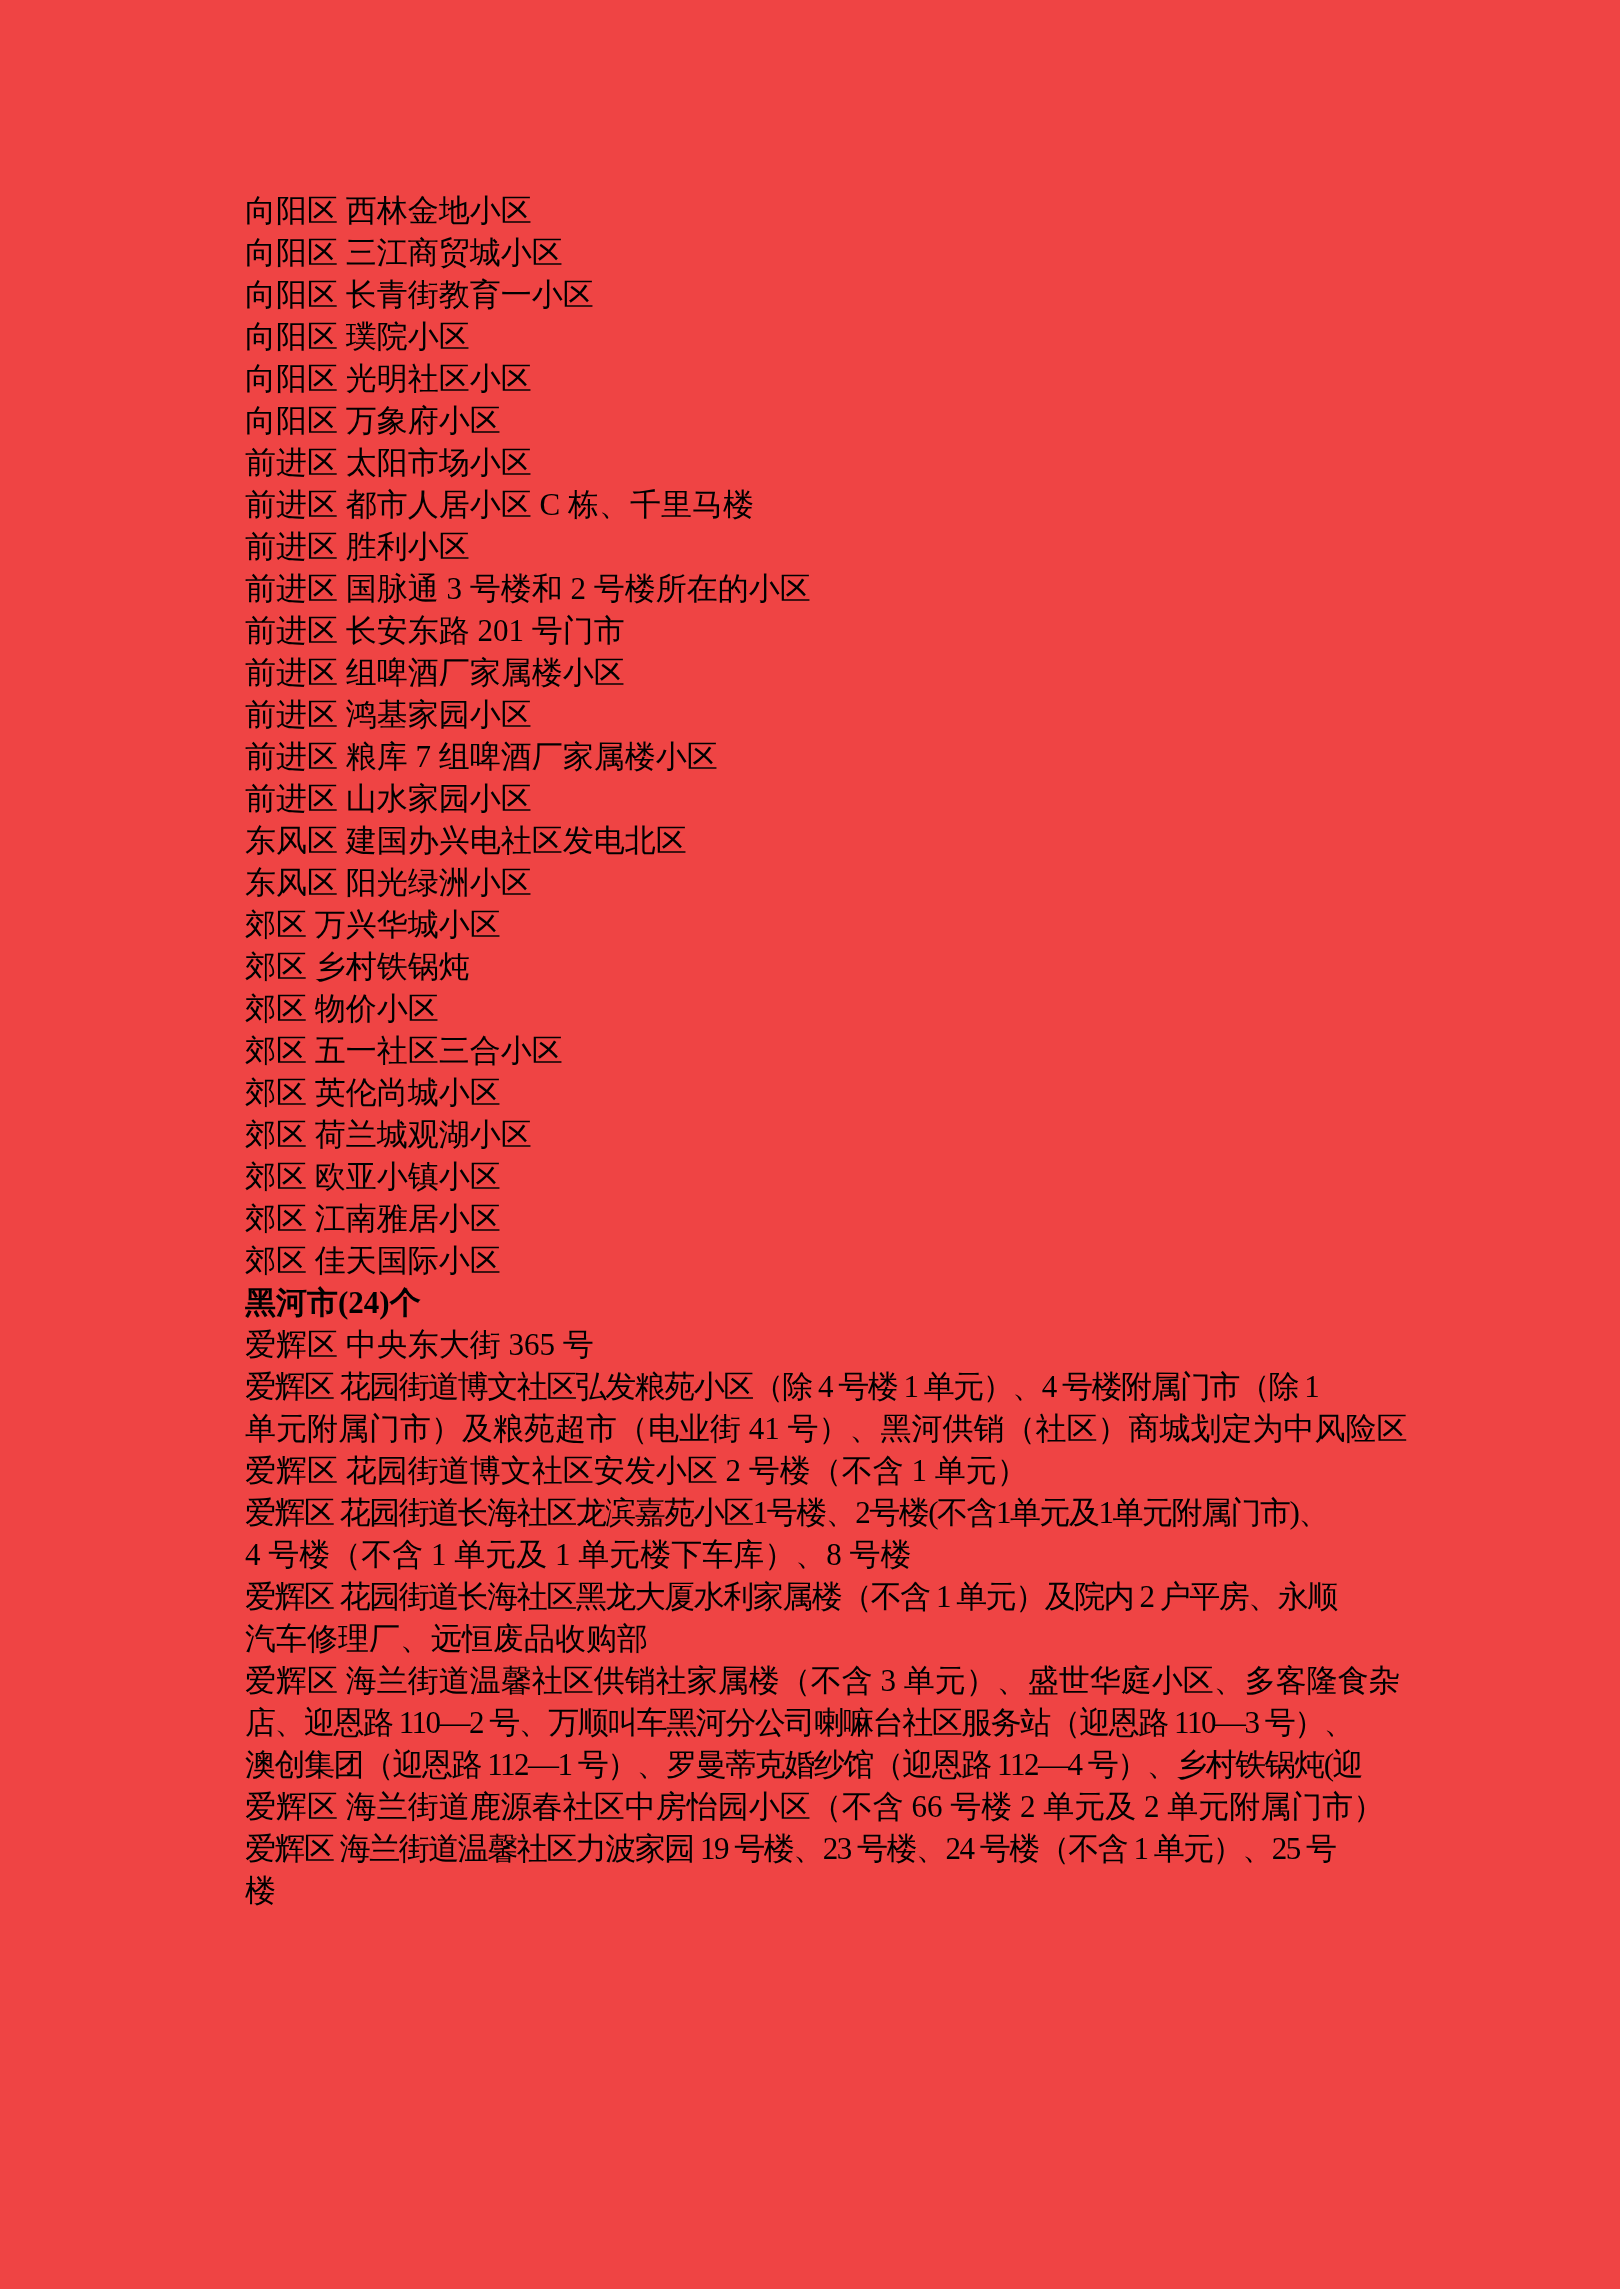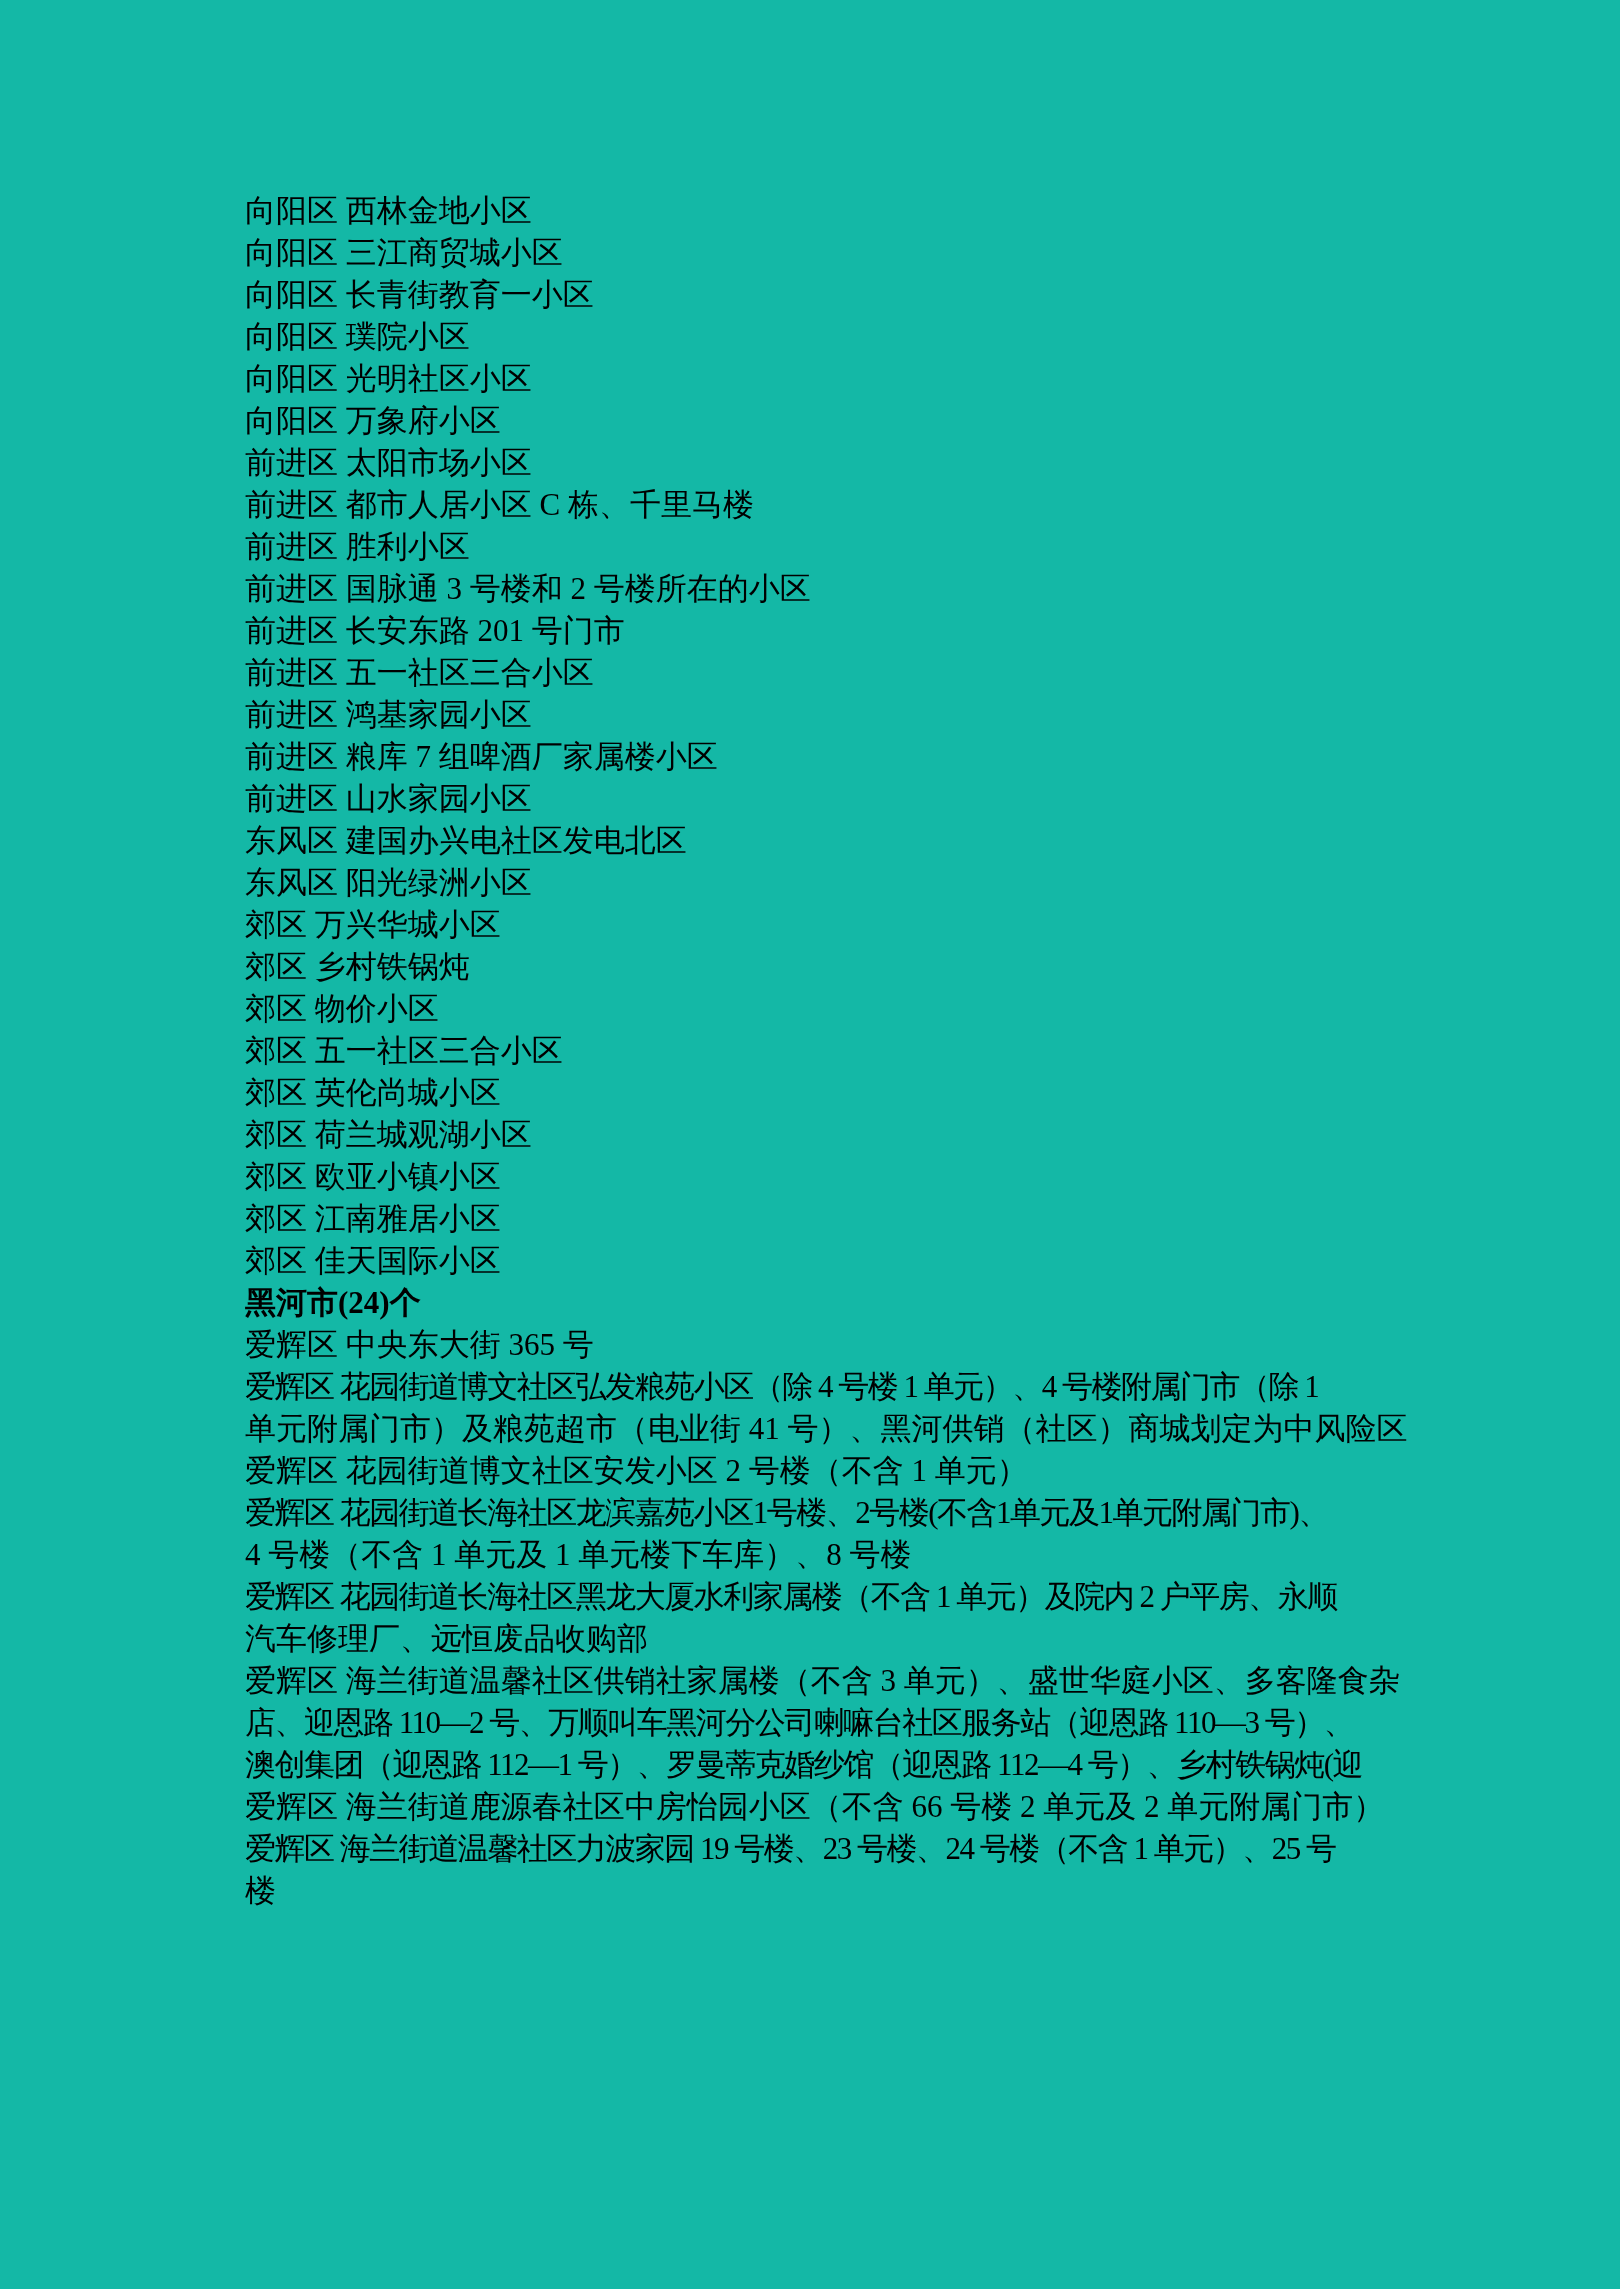--- a/index.html
+++ b/index.html
@@ -4,21 +4,21 @@
 <style>
   html, body {
     margin: 0;
     padding: 0;
     background: #ffffff;
   }
   .page {
     position: relative;
     width: 1620px;
     height: 2290px;
-    background: #14b8a6;
+    background: #ef4444;
     overflow: hidden;
     font-family: "Liberation Serif", "DejaVu Serif", serif;
   }
   .content {
     position: absolute;
     left: 245px;
     top: 190px;
     width: 1137px;
   }
   .line {
@@ -45,21 +45,21 @@
       <div class="line">向阳区 三江商贸城小区</div>
       <div class="line">向阳区 长青街教育一小区</div>
       <div class="line">向阳区 璞院小区</div>
       <div class="line">向阳区 光明社区小区</div>
       <div class="line">向阳区 万象府小区</div>
       <div class="line">前进区 太阳市场小区</div>
       <div class="line">前进区 都市人居小区 C 栋、千里马楼</div>
       <div class="line">前进区 胜利小区</div>
       <div class="line">前进区 国脉通 3 号楼和 2 号楼所在的小区</div>
       <div class="line">前进区 长安东路 201 号门市</div>
-      <div class="line">前进区 五一社区三合小区</div>
+      <div class="line">前进区 组啤酒厂家属楼小区</div>
       <div class="line">前进区 鸿基家园小区</div>
       <div class="line">前进区 粮库 7 组啤酒厂家属楼小区</div>
       <div class="line">前进区 山水家园小区</div>
       <div class="line">东风区 建国办兴电社区发电北区</div>
       <div class="line">东风区 阳光绿洲小区</div>
       <div class="line">郊区 万兴华城小区</div>
       <div class="line">郊区 乡村铁锅炖</div>
       <div class="line">郊区 物价小区</div>
       <div class="line">郊区 五一社区三合小区</div>
       <div class="line">郊区 英伦尚城小区</div>

